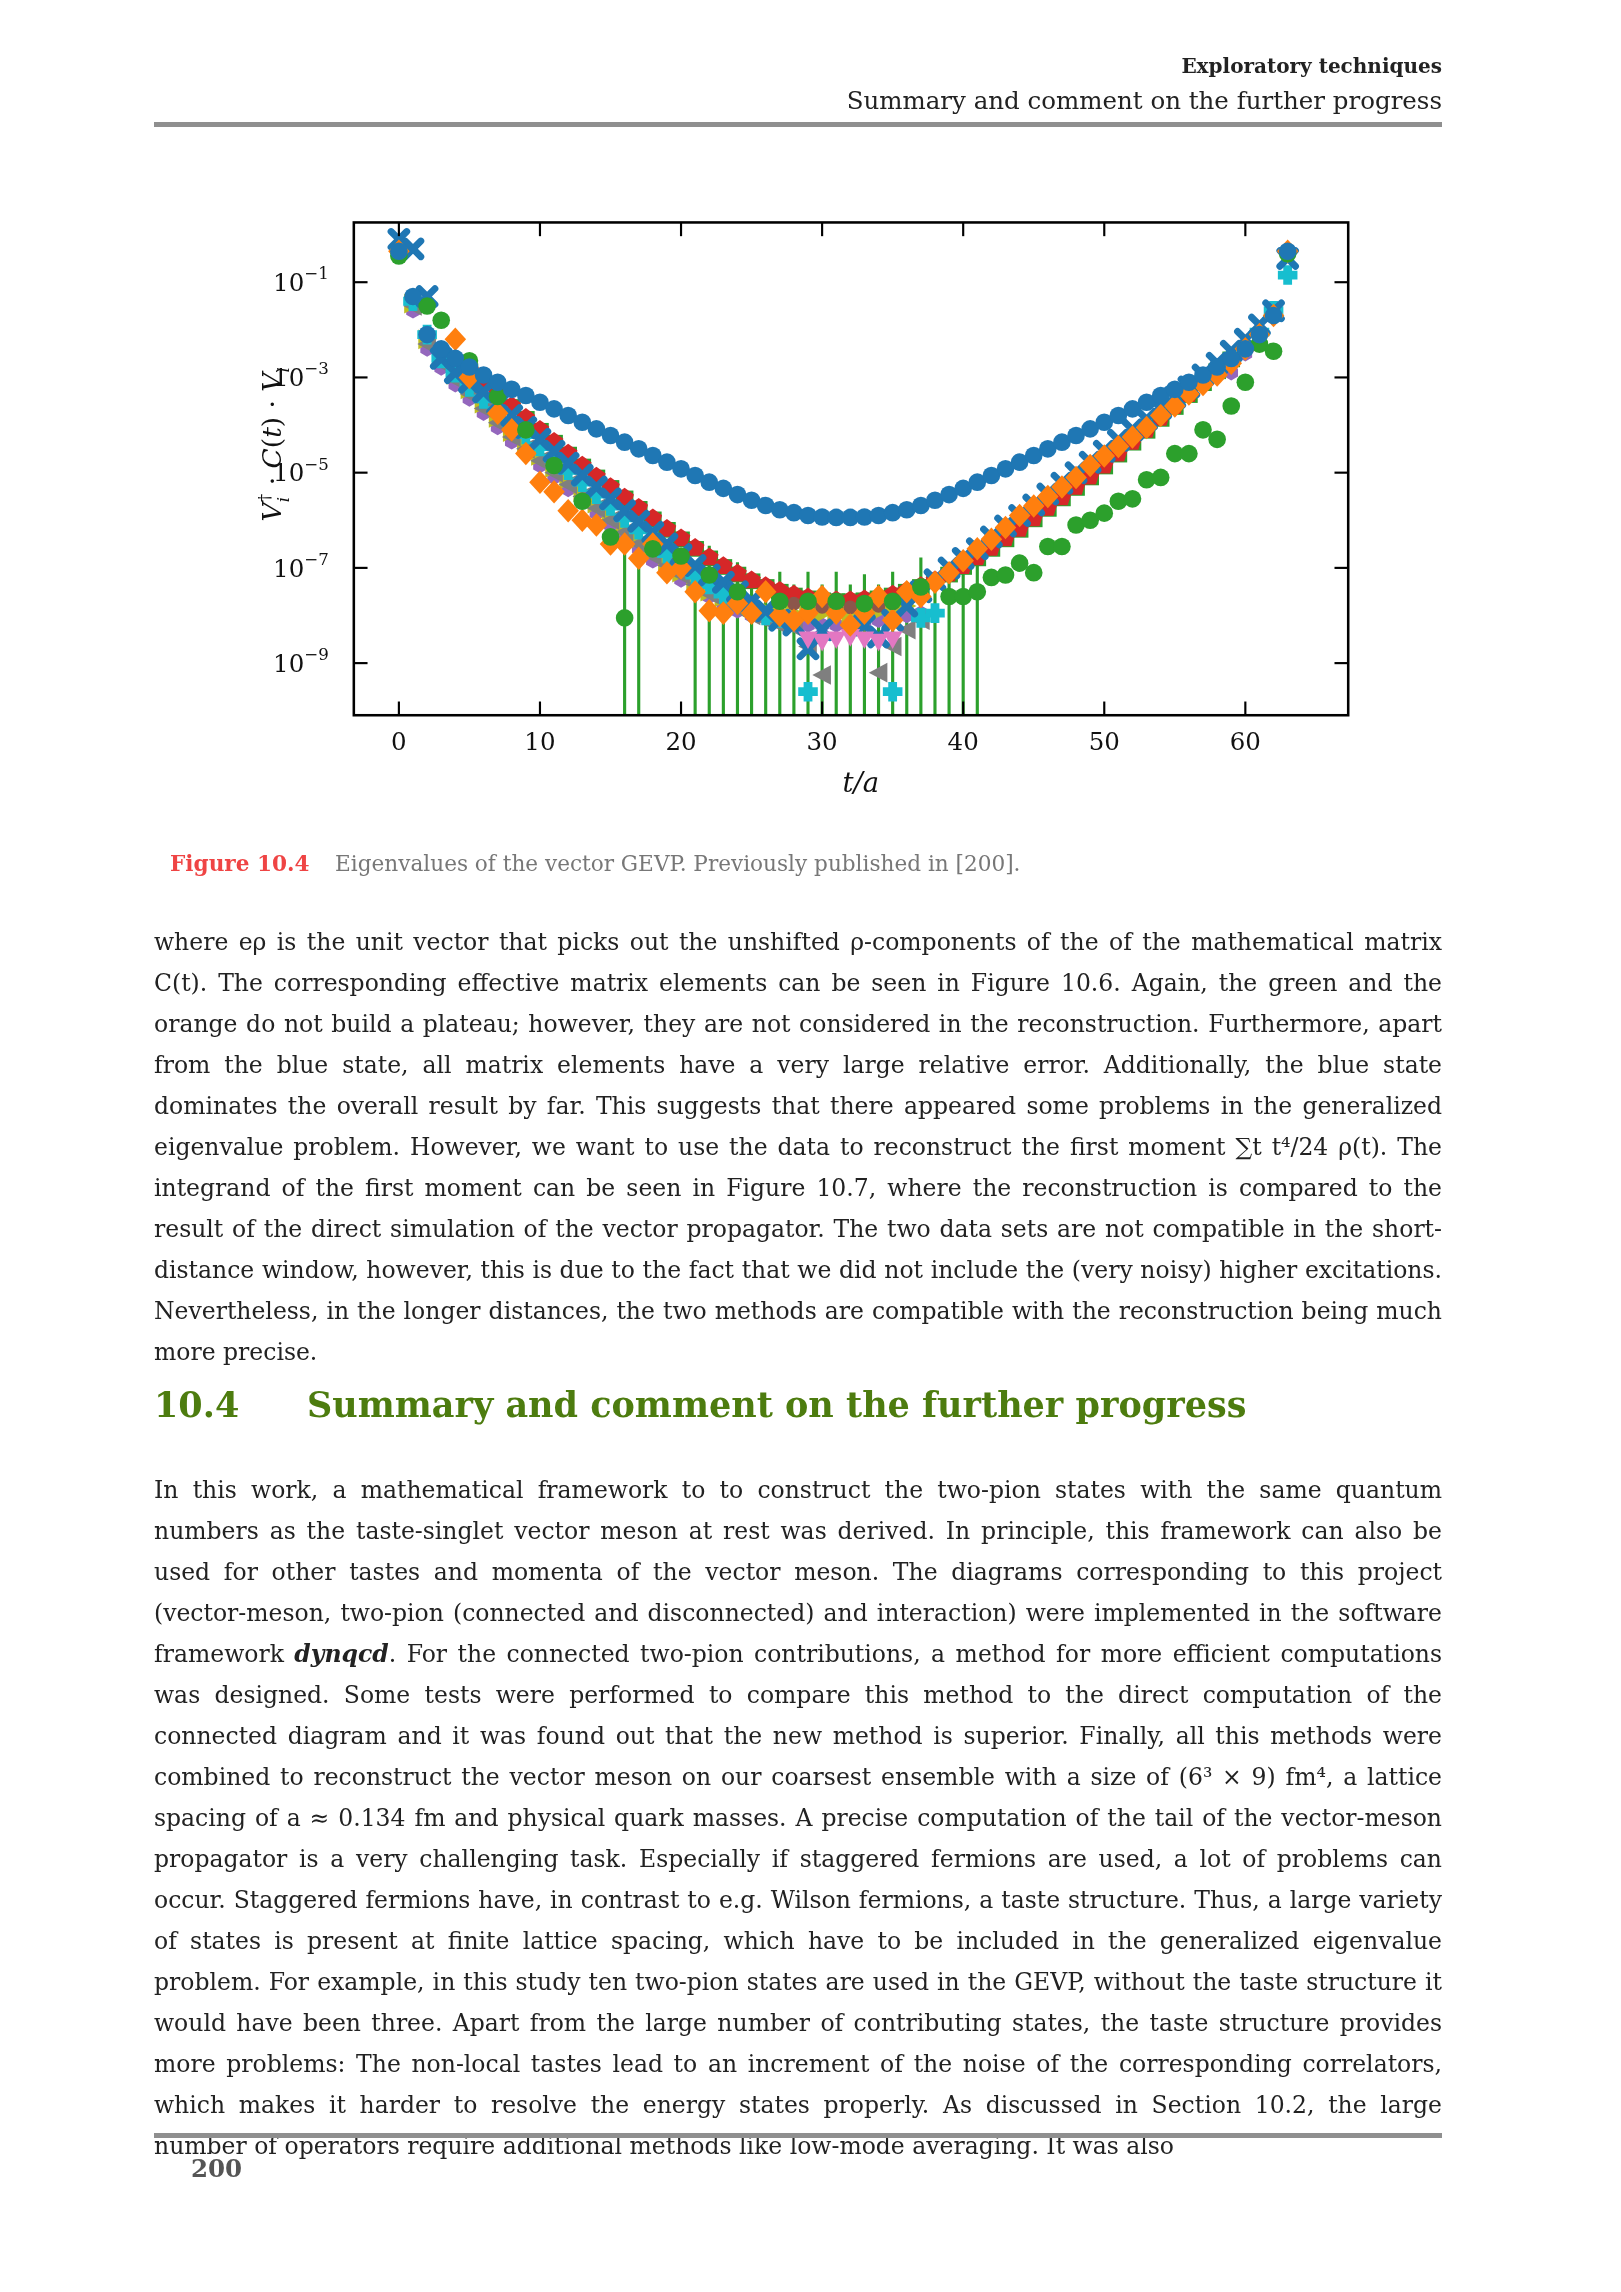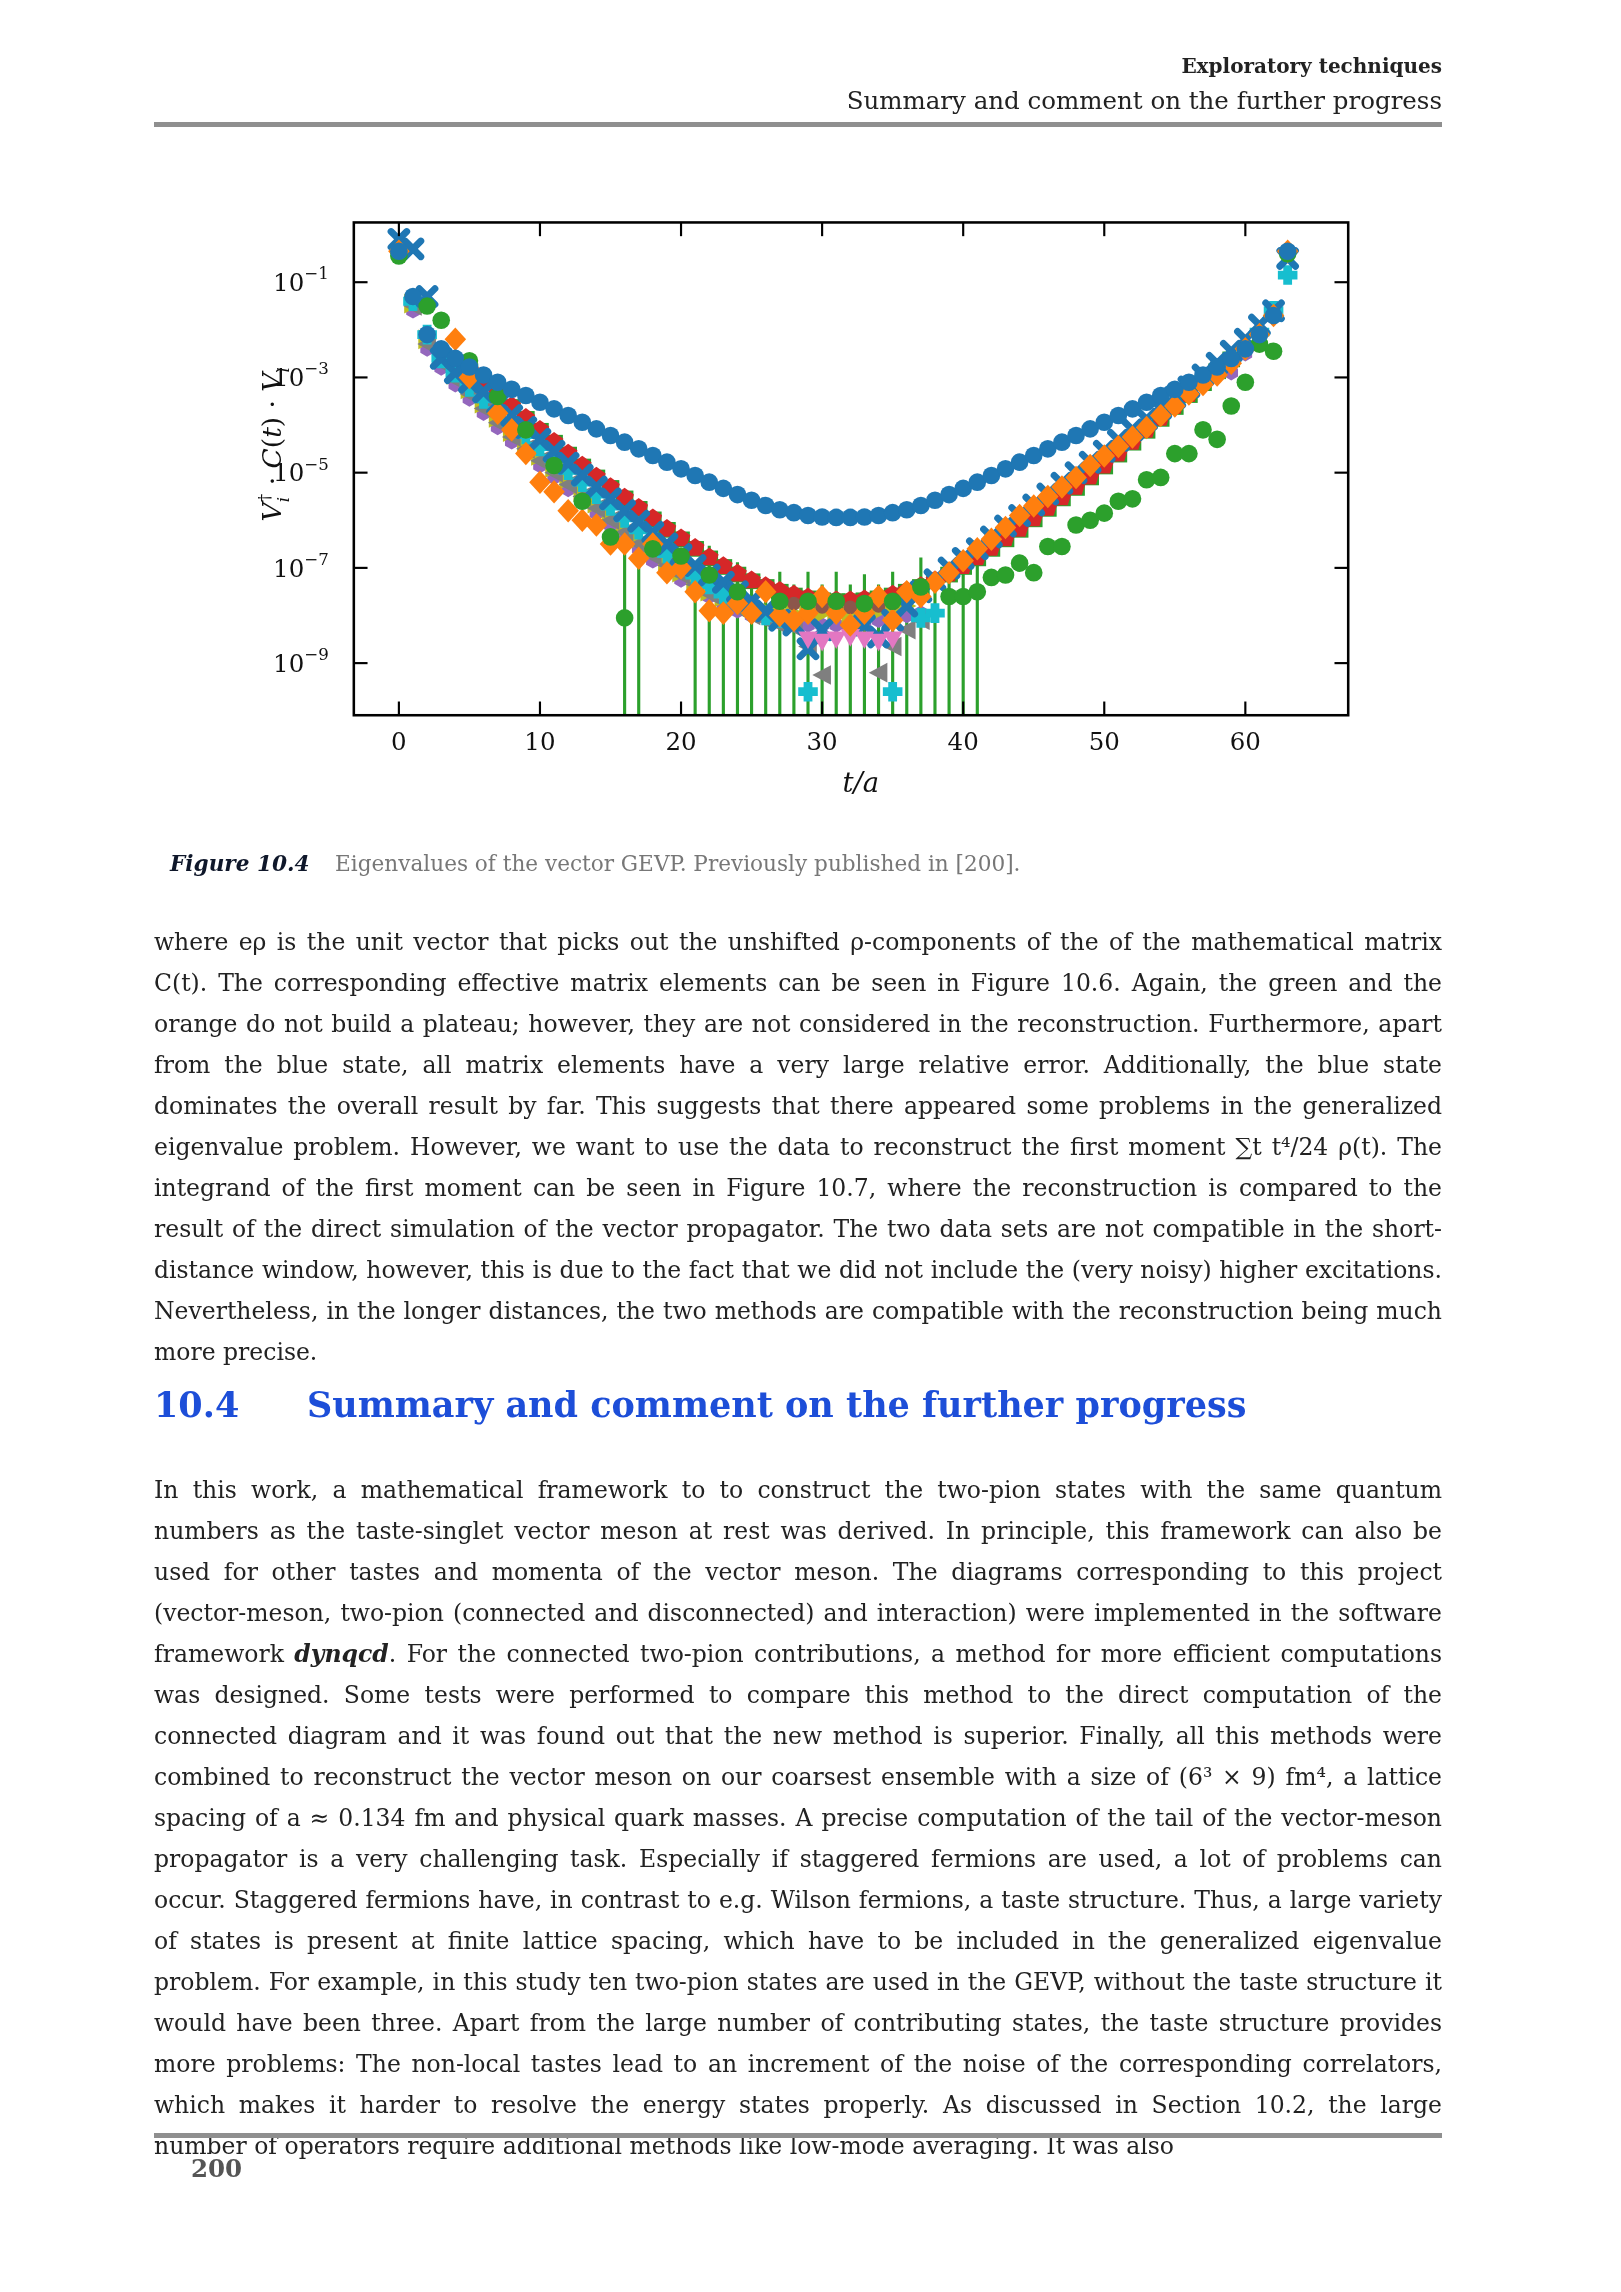--- a/index.html
+++ b/index.html
@@ -3,24 +3,24 @@
 <meta charset="utf-8">
 <style>
   html,body{margin:0;padding:0;background:#fff;}
   body{width:1621px;height:2293px;position:relative;overflow:hidden;
        font-family:"DejaVu Serif","Liberation Serif",serif;color:#222;}
   .abs{position:absolute;}
   .hdr-title{right:179px;top:54px;font-size:20px;font-weight:bold;text-align:left;white-space:nowrap;}
   .hdr-sub{right:179px;top:86px;font-size:24.5px;text-align:right;white-space:nowrap;}
   .rule{left:154px;width:1288px;height:4.9px;background:#8f8f8f;}
   .caption{left:170px;top:851px;font-size:21.6px;color:#777;white-space:nowrap;}
-  .caption b{color:#0f172a;margin-right:25.5px;font-style:italic;}
+  .caption b{color:#ef4444;margin-right:25.5px;}
   .para{left:154px;width:1288px;font-size:23.5px;line-height:41px;text-align:justify;color:#222;}
   .para i{font-style:italic;font-weight:bold;}
-  .sec-head{left:154px;top:1384px;font-size:35px;font-weight:bold;white-space:nowrap;color:#1d4ed8;}
+  .sec-head{left:154px;top:1384px;font-size:35px;font-weight:bold;white-space:nowrap;color:#4d7c0f;}
   .sec-num{display:inline-block;width:153px;}
   .pagenum{left:191px;top:2154px;font-size:24.5px;font-weight:bold;color:#555;}
   svg text{font-family:"DejaVu Serif","Liberation Serif",serif;}
 </style>
 </head>
 <body>
 
 <div class="abs hdr-title">Exploratory techniques</div>
 <div class="abs hdr-sub">Summary and comment on the further progress</div>
 <div class="abs rule" style="top:122px;"></div>

